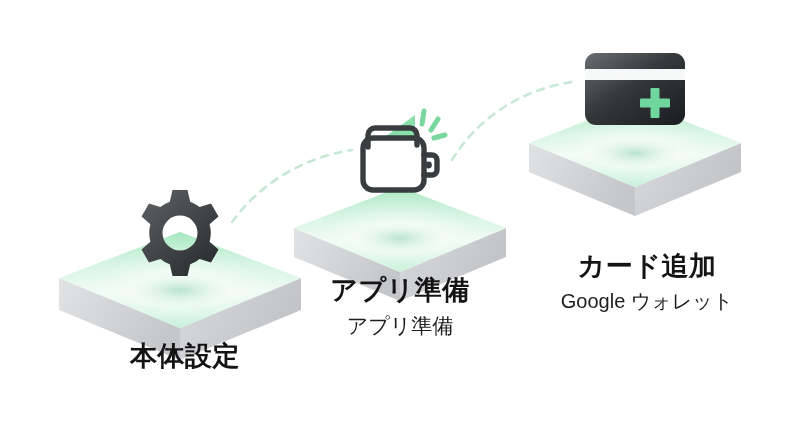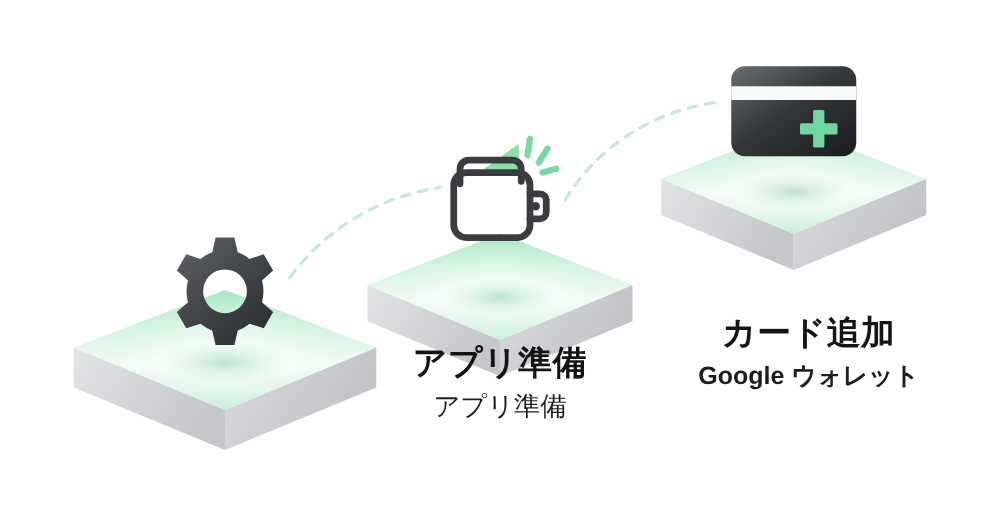--- a/index.html
+++ b/index.html
@@ -129,20 +129,21 @@
       <g transform="translate(48,48)">
         <path fill="url(#gearGrad)" fill-rule="evenodd" d="M -7.5,-43 L 7.5,-43 L 10.2,-31.3 A 33,33 0 0 1 19.6,-25.9 L 31,-29.6 L 38.5,-16.6 L 29.6,-8.7
                  A 33,33 0 0 1 29.6,8.7 L 38.5,16.6 L 31,29.6 L 19.6,25.9 A 33,33 0 0 1 10.2,31.3
                  L 7.5,43 L -7.5,43 L -10.2,31.3 A 33,33 0 0 1 -19.6,25.9 L -31,29.6 L -38.5,16.6 L -29.6,8.7
                  A 33,33 0 0 1 -29.6,-8.7 L -38.5,-16.6 L -31,-29.6 L -19.6,-25.9 A 33,33 0 0 1 -10.2,-31.3 Z
                  M 0,-17.5 A 17.5,17.5 0 1 0 0,17.5 A 17.5,17.5 0 1 0 0,-17.5 Z"></path>
       </g>
     </svg>
 
     <div class="caption" style="left:0; top:158px; width:260px;">
+      <span class="cap-title" style="font-size:27px;">本体設定</span>
     </div>
   </div>
 
   <div class="step" style="left:290px; top:105px; width:225px; height:240px;">
 
     <svg class="plat-wrap" width="220" height="125" viewBox="0 0 220 125" style="top:80px;left:0;">
       <polygon points="4,43 4,72 110,116 110,87" fill="url(#leftGrad)"></polygon>
       <polygon points="110,87 110,116 216,72 216,43" fill="url(#rightGrad)"></polygon>
       <polygon points="110,2 216,43 110,87 4,43" fill="url(#topGrad)"></polygon>
       <polygon points="110,2 216,43 110,87 4,43" fill="url(#topGlow)"></polygon>
@@ -187,18 +188,18 @@
       <rect x="3" y="19" width="100" height="11" fill="#f7f8f8"></rect>
       <rect x="3" y="3" width="100" height="72" rx="11" ry="11" fill="url(#cardSheen)"></rect>
       <g fill="#6fd79d">
         <rect x="68.5" y="38" width="9" height="30" rx="1.2"></rect>
         <rect x="58" y="48.5" width="30" height="9" rx="1.2"></rect>
       </g>
     </svg>
 
     <div class="caption" style="left:12px; top:167px; width:220px;margin-top:36px;">
       <span class="cap-title" style="font-size:27px;">カード追加</span>
-      <span class="cap-sub" style="font-size:20px; margin-top:11px;font-weight:bold;">Google ウォレット</span>
+      <span class="cap-sub" style="font-size:20px; margin-top:11px;">Google ウォレット</span>
     </div>
   </div>
 
   <div class="watermark"></div>
 </div>
 
 </body></html>

